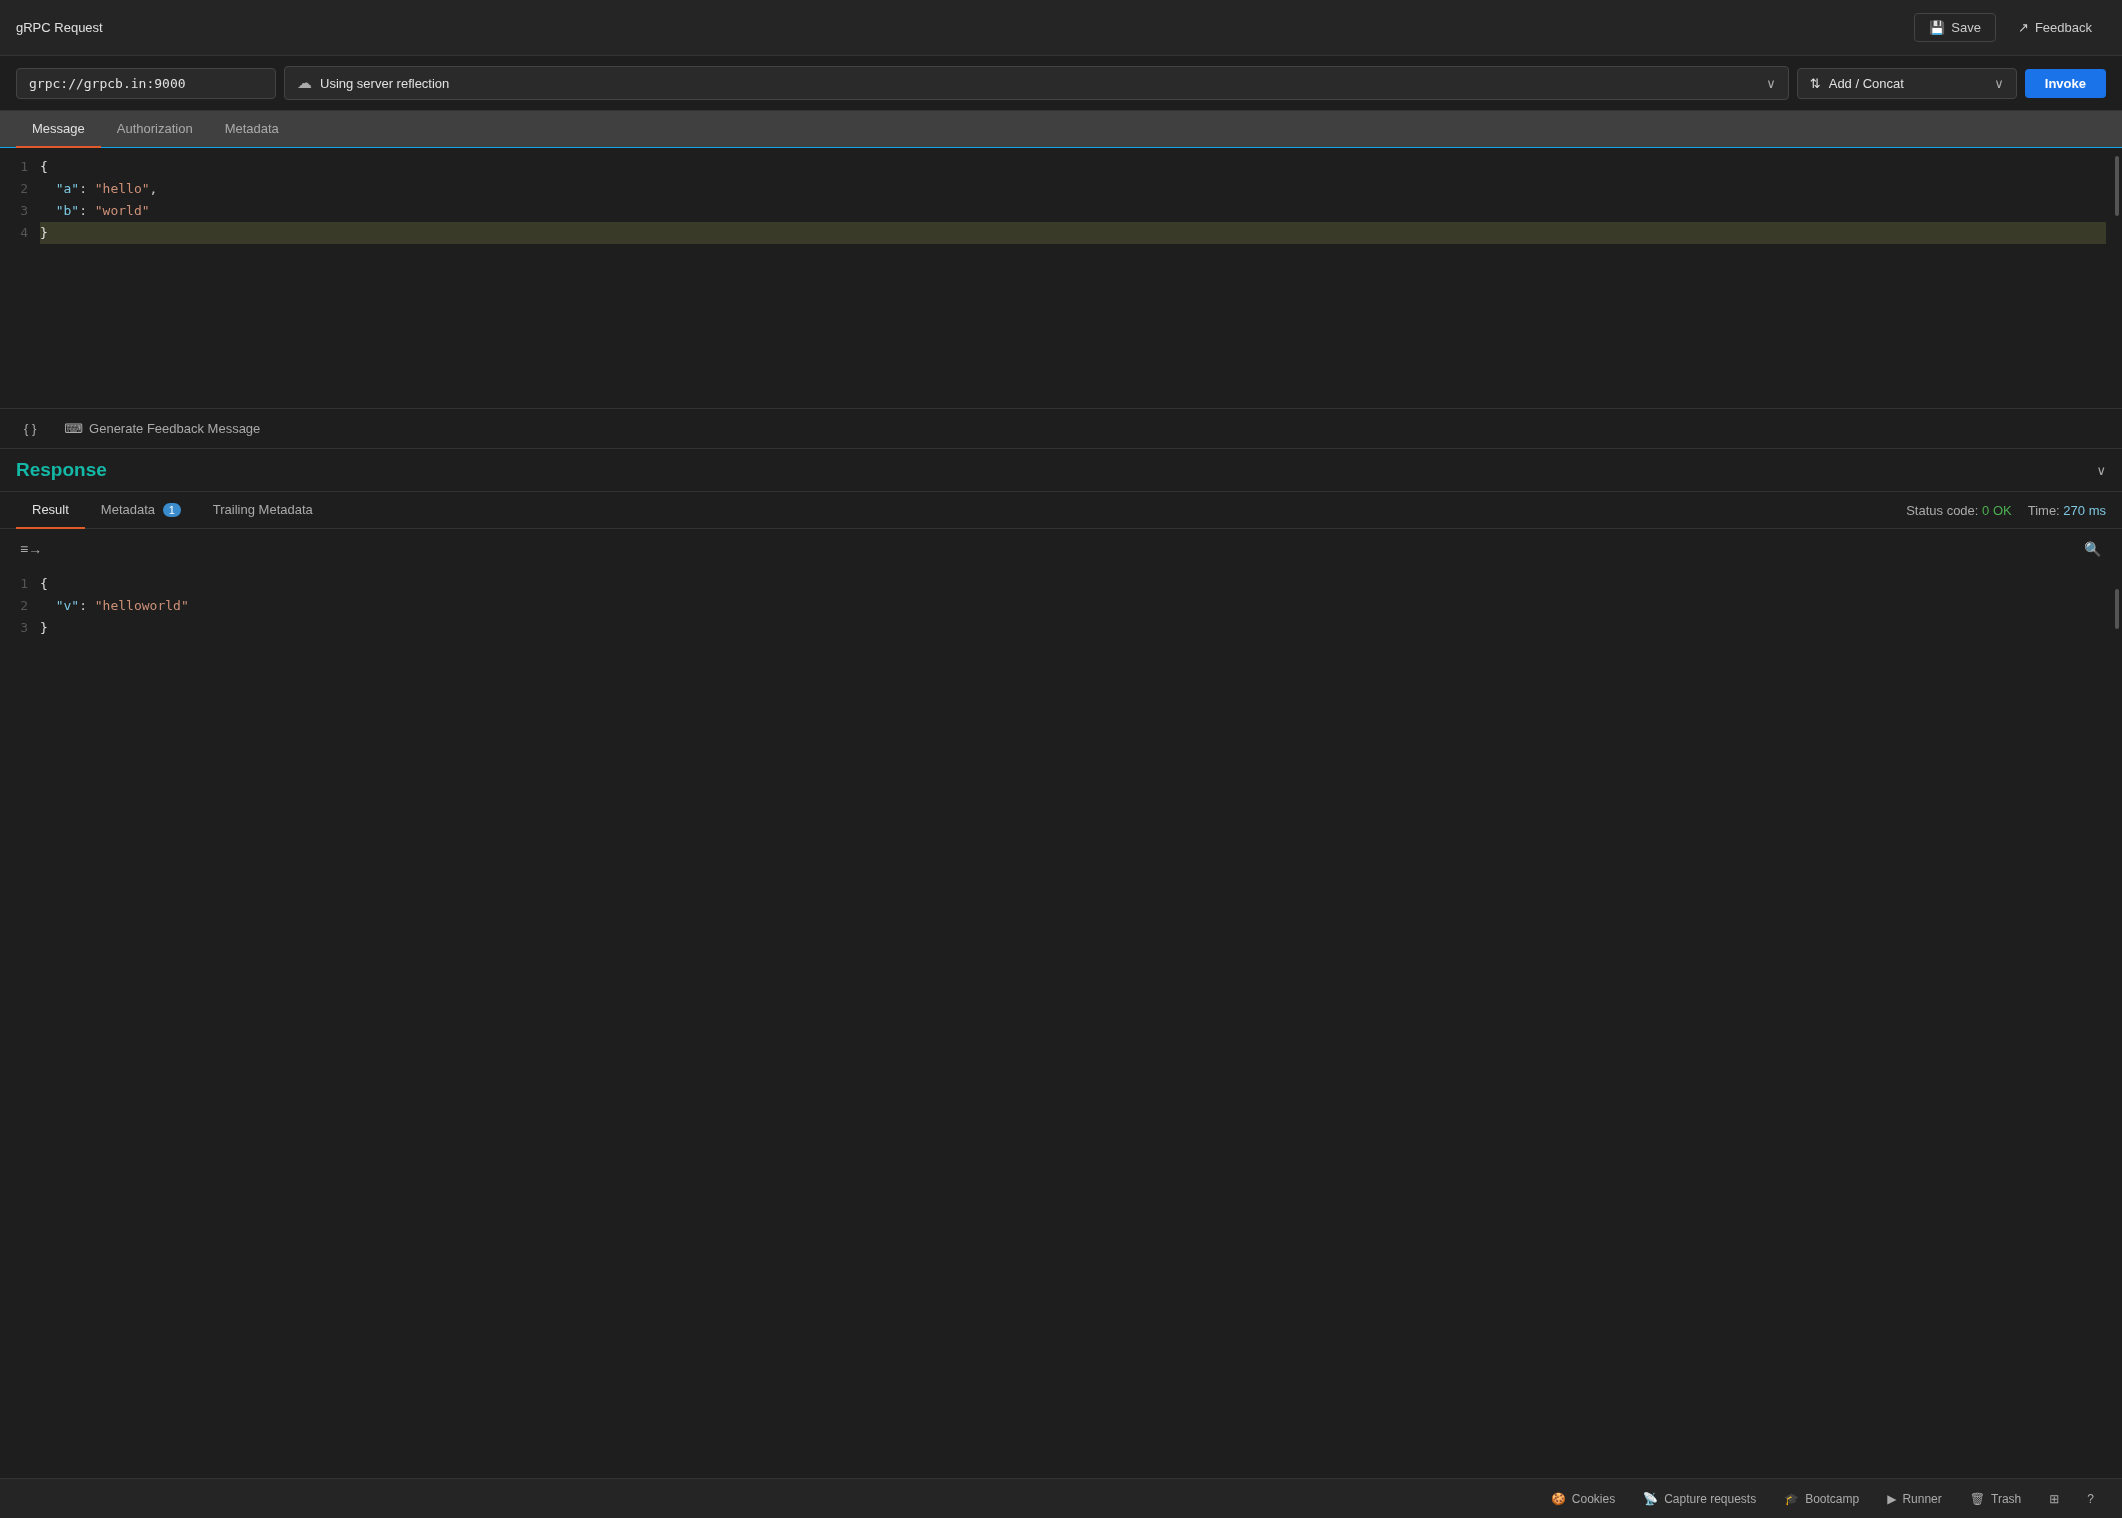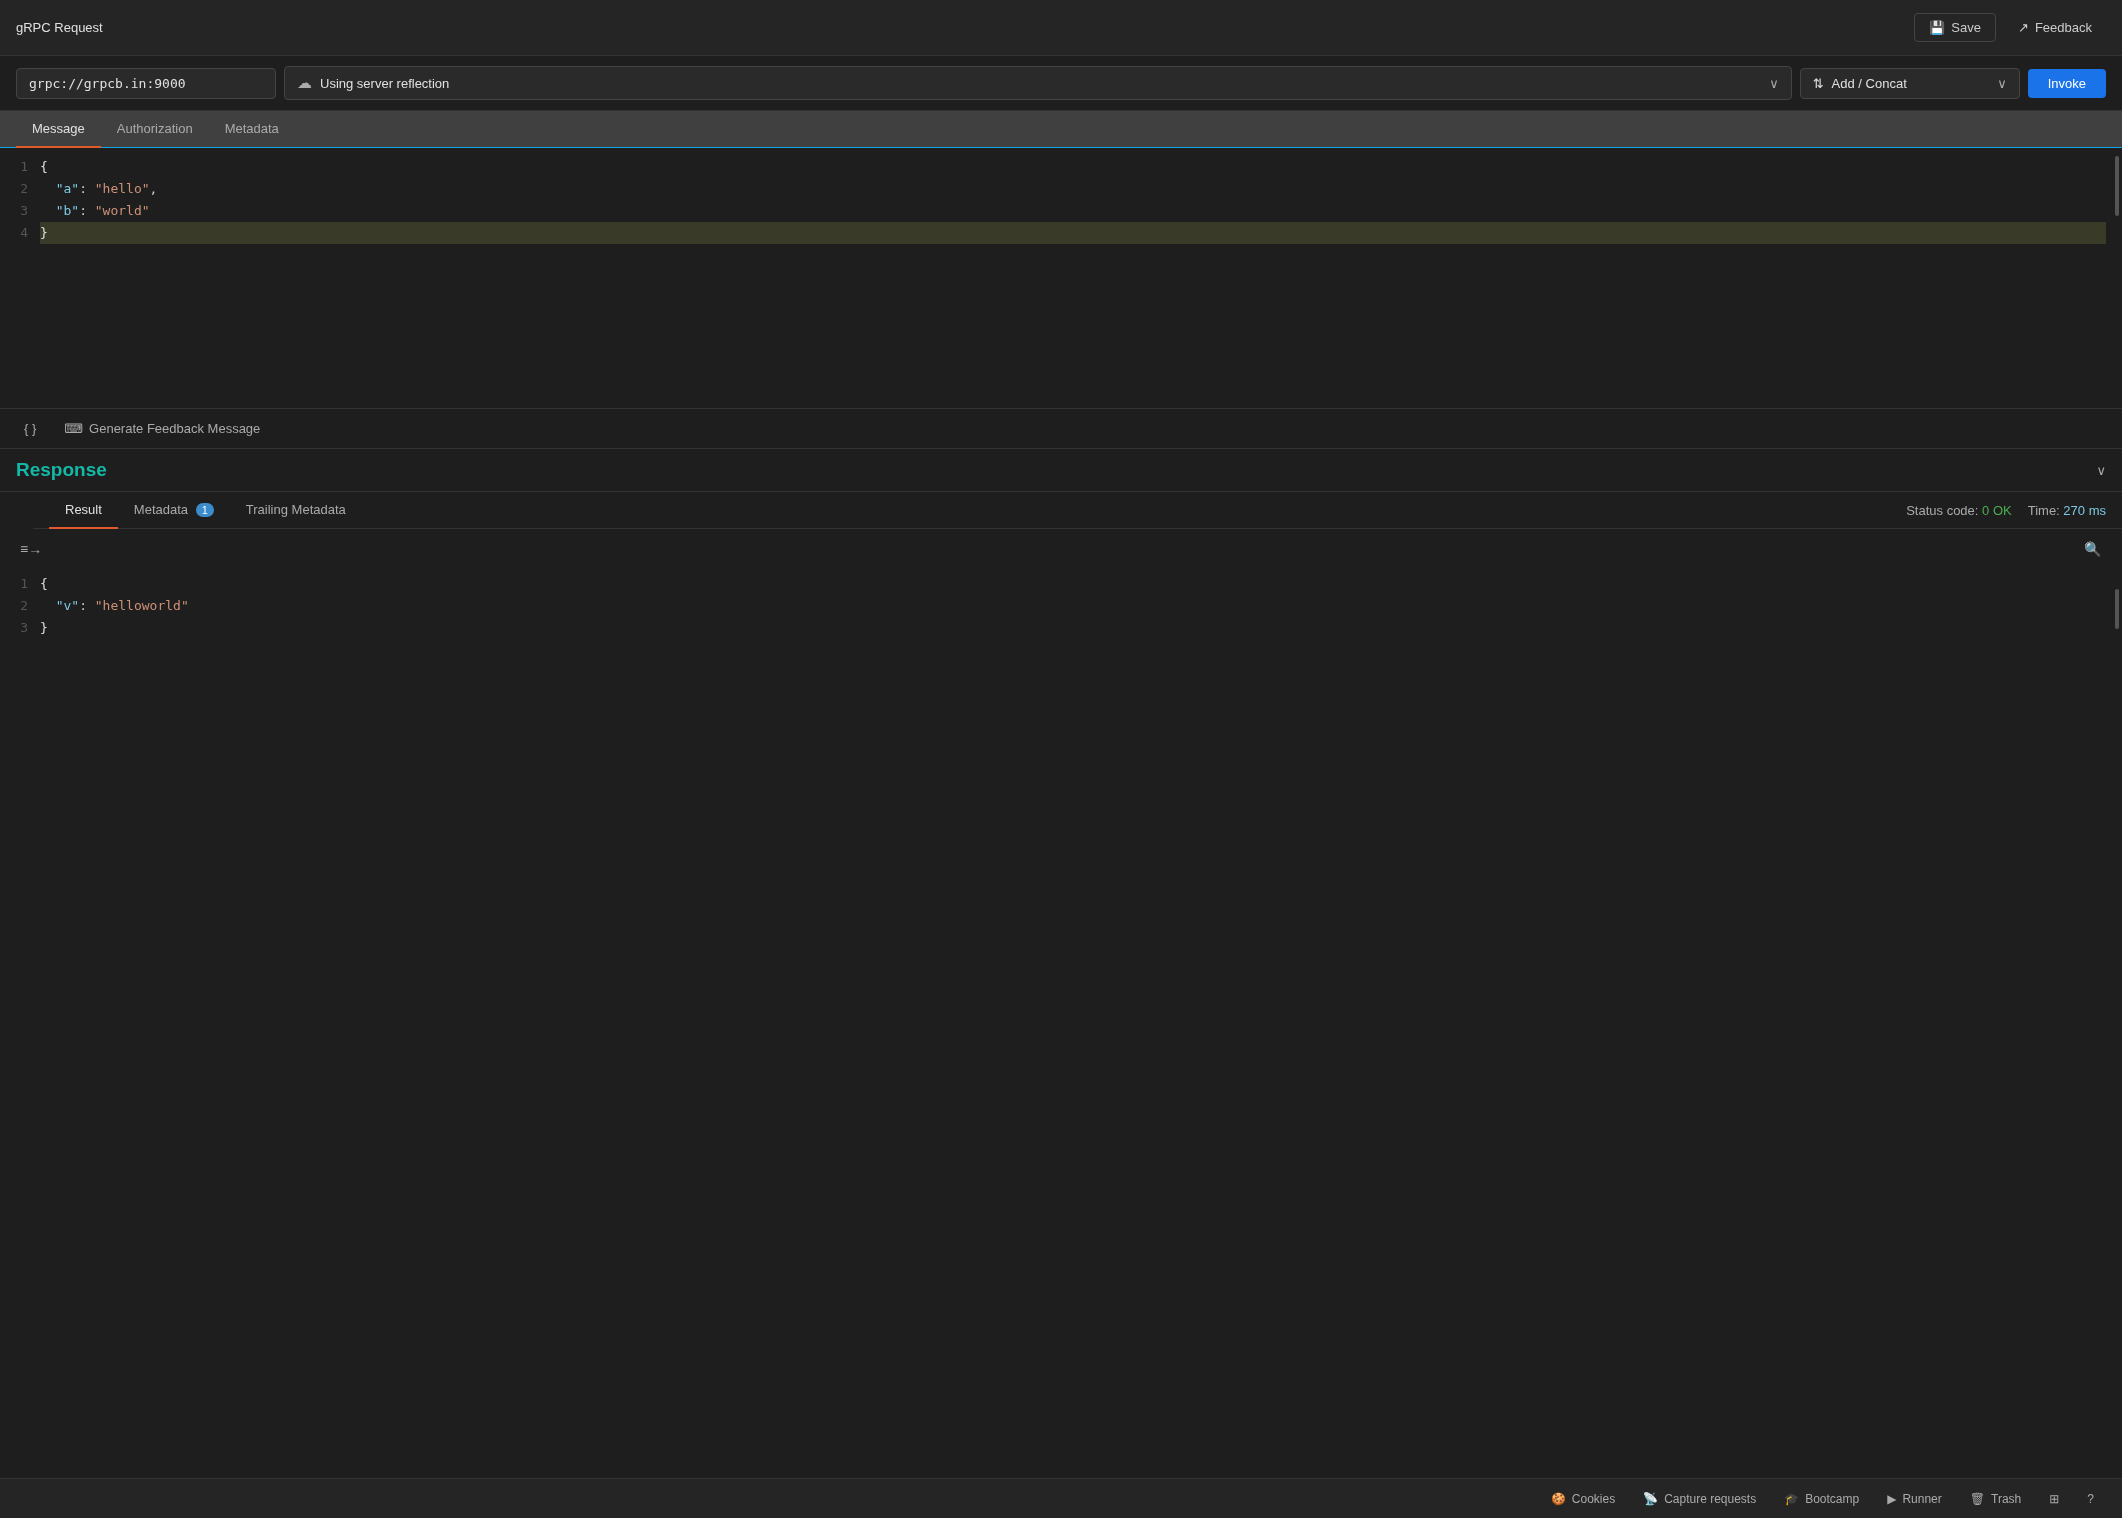--- a/index.html
+++ b/index.html
@@ -118,21 +118,21 @@
       color: #aaa;
     }
     .btn-invoke {
       background: #1a73e8;
       border: none;
       color: #fff;
       padding: 7px 20px;
       border-radius: 4px;
       cursor: pointer;
       font-size: 13px;
-      font-weight: 400;
+      font-weight: 700;
     }
 
     
     .tabs {
       display: flex;
       border-bottom: 1px solid #0ea5e9;
       background: #404040;
       padding: 0 16px;
       flex-shrink: 0;
     }
@@ -262,21 +262,20 @@
     }
 
     
     .response-tabs {
       display: flex;
       align-items: center;
       padding: 0 16px;
       border-bottom: 1px solid #333;
       background: #1e1e1e;
       flex-shrink: 0;
-      margin-left: 33px;
     }
     .response-tabs-left {
       display: flex;
       flex: 1;
     }
     .response-tab {
       padding: 10px 16px;
       cursor: pointer;
       color: #aaa;
       font-size: 13px;

